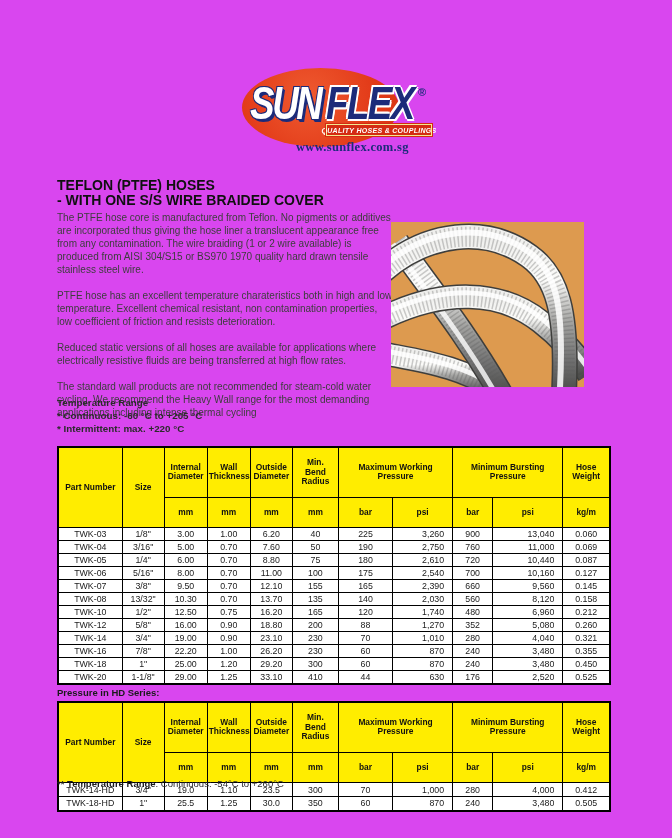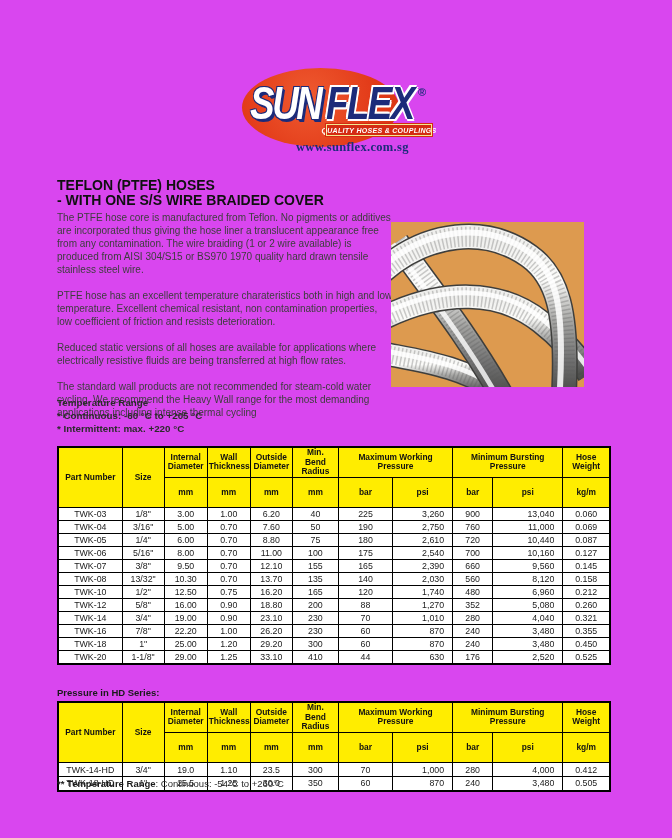--- a/index.html
+++ b/index.html
@@ -47,21 +47,21 @@
   .temp-block { position:absolute; top:396px; left:57px; font-size:9.8px; line-height:13px; font-weight:bold; color:#2b2b2b; }
 
   
   .product-img { position:absolute; top:222px; left:391px; width:193px; height:165px; }
 
   
   .spec-table { border-collapse:collapse; table-layout:fixed; width:554px; border:2px solid #000; }
   .spec-table th, .spec-table td { border:1px solid #000; overflow:hidden; }
   .spec-table th {
     background:#ffed00; font-weight:bold; font-size:8.4px; line-height:9.5px;
-    color:#111; text-align:center; vertical-align:middle; padding:0 1px; white-space:pre-line;
+    color:#111; text-align:center; vertical-align:middle; padding:10px 1px; white-space:pre-line;
   }
   .spec-table td {
     background:#fff; font-size:8.8px; color:#1a1a1a; text-align:center;
     height:13px; padding:0 2px; vertical-align:middle;
   }
   .spec-table td.num-right { text-align:right; padding-right:8px; }
   .spec-table tr.units th { height:13px; padding:10px; }
   .tbl-main { position:absolute; top:446px; left:57px; }
   .tbl-hd   { position:absolute; top:701px; left:57px; }
   .tbl-hd .spec-table td { height:14px; }

